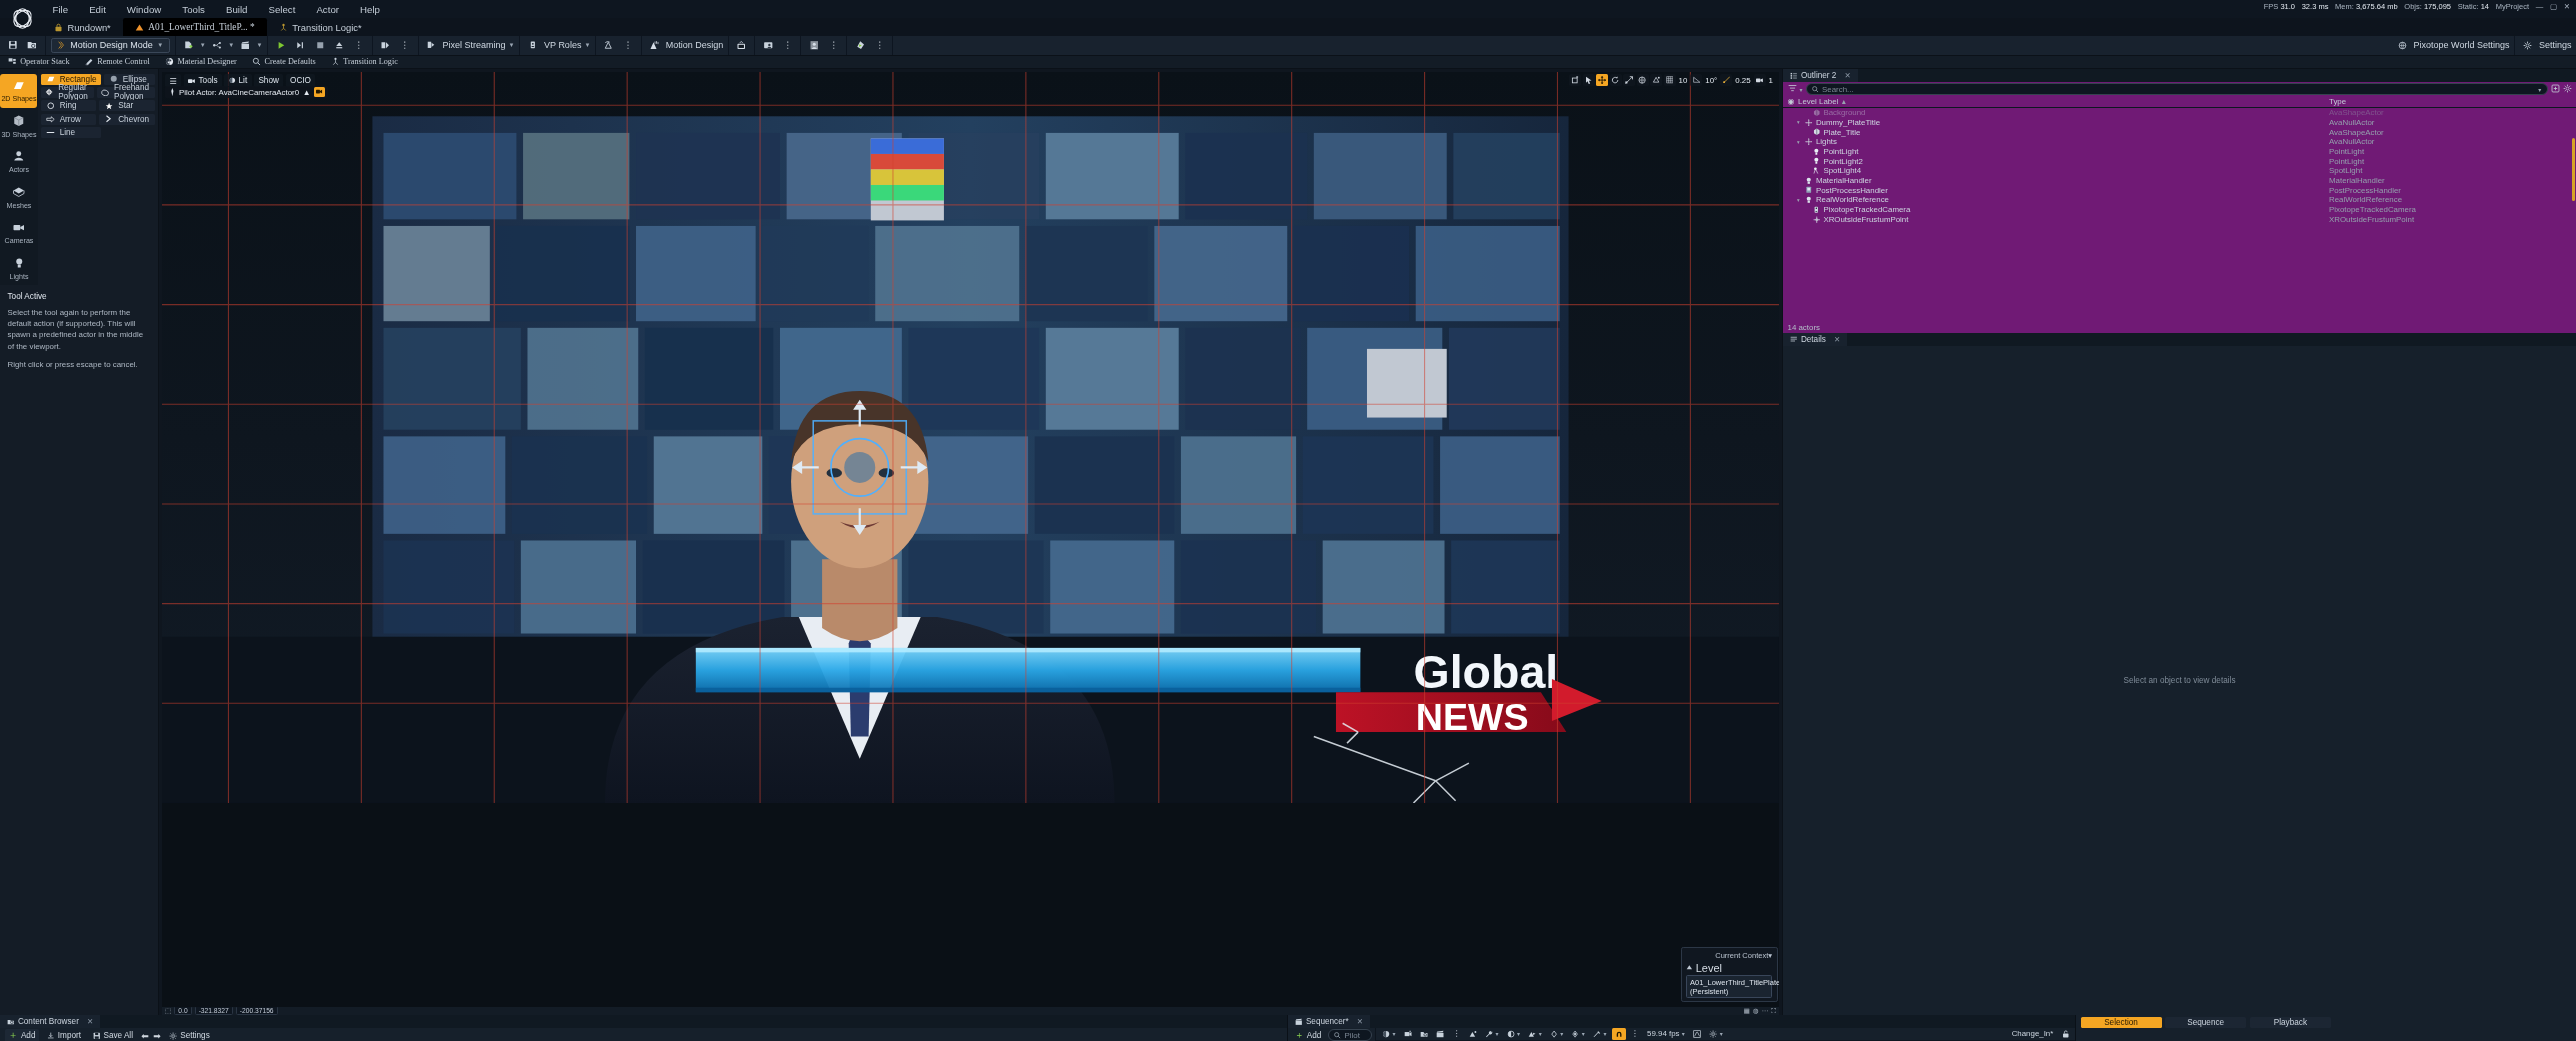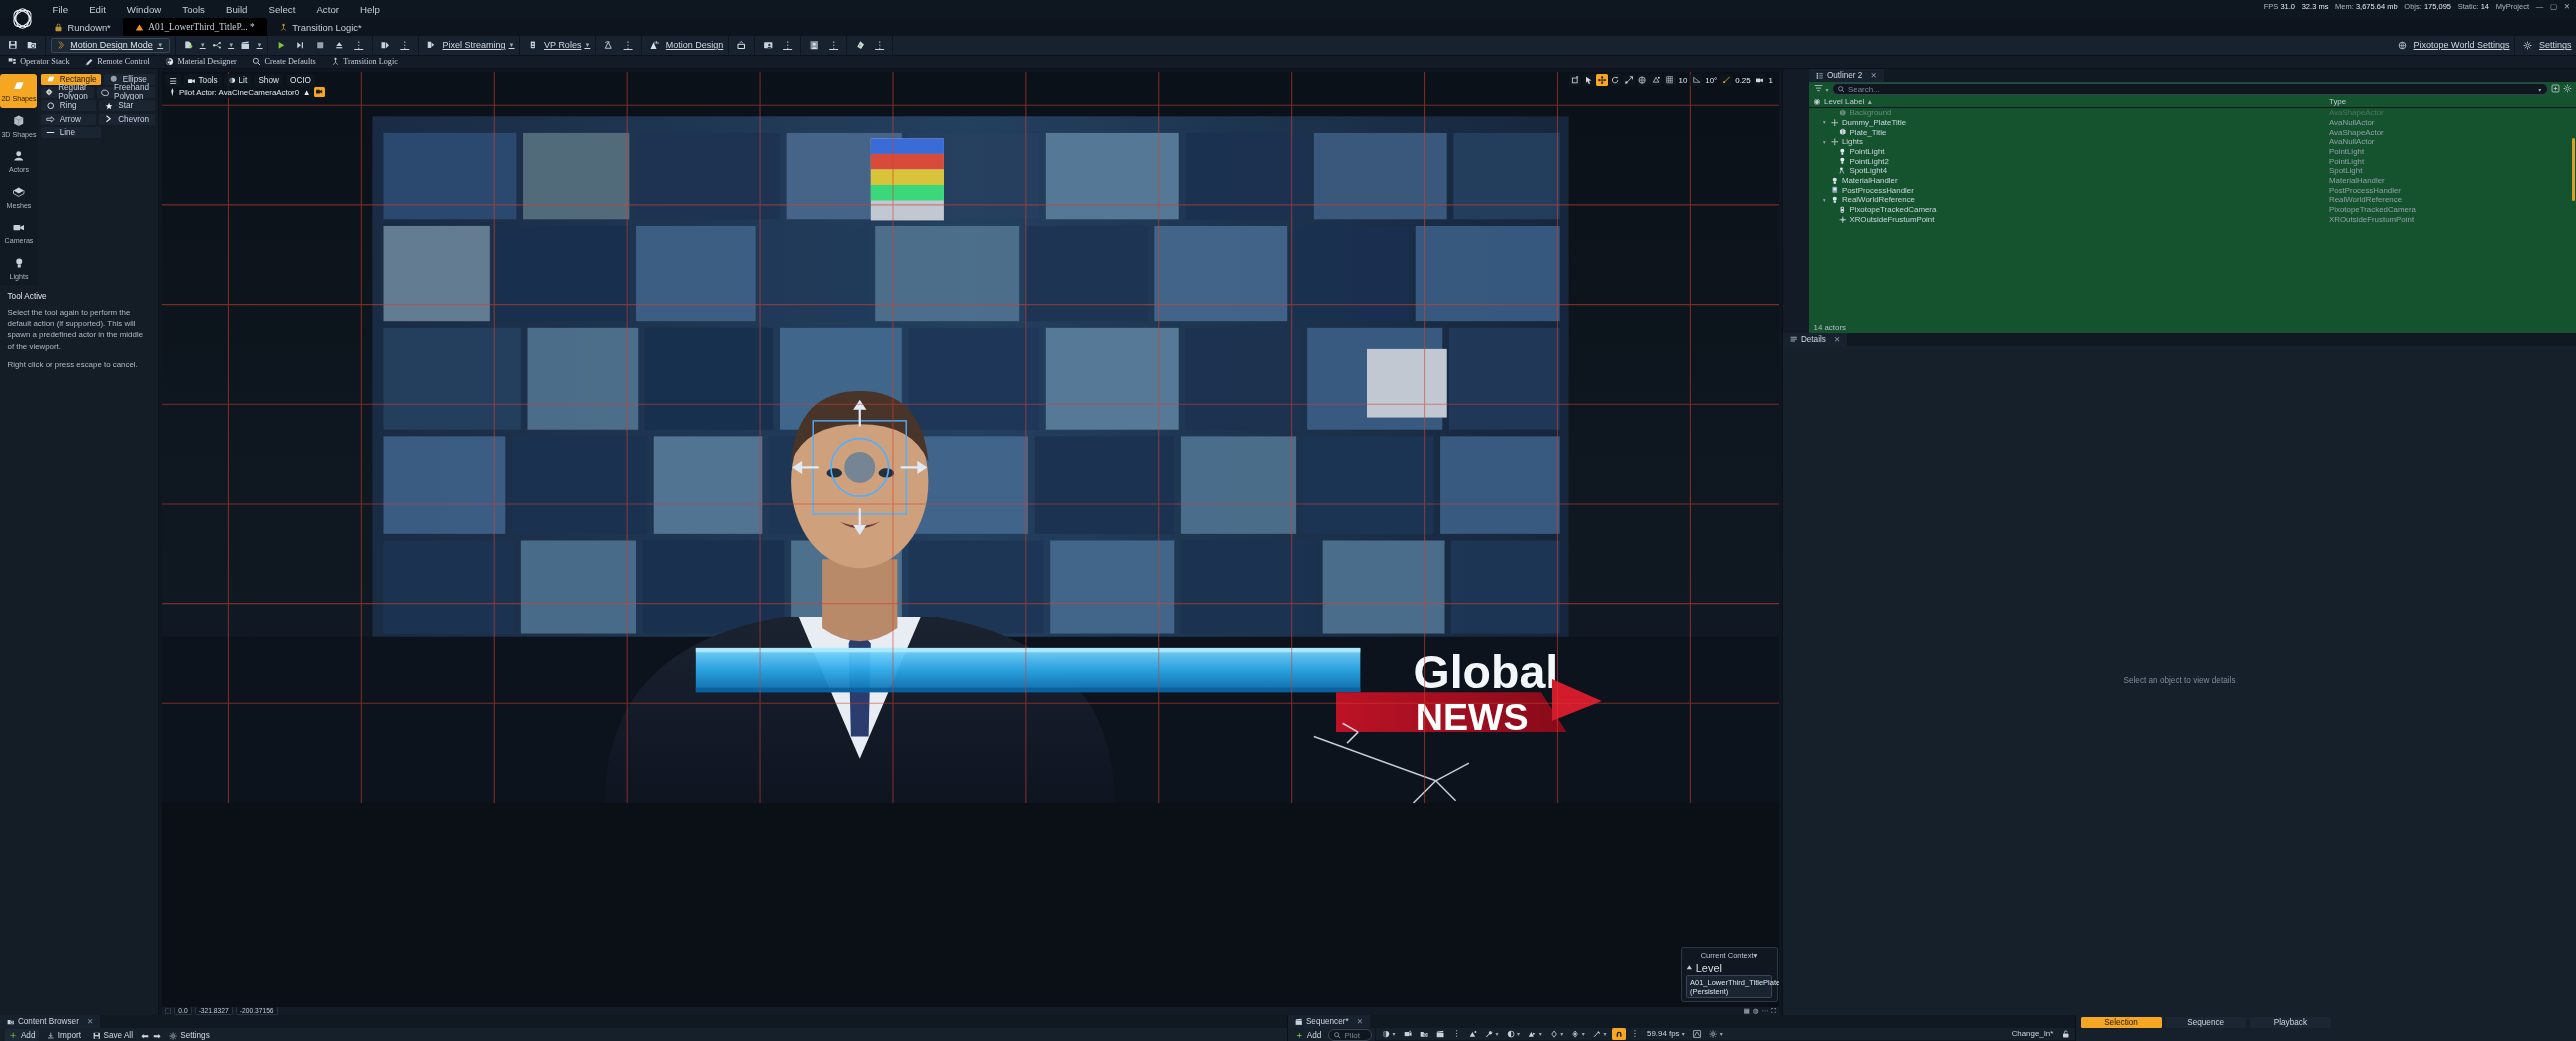--- a/index.html
+++ b/index.html
@@ -7,21 +7,21 @@
     font-family:"Liberation Sans", sans-serif; color:#cfd6de; font-size:9px; }
   
   #menubar { height:18px; background:#0e1620; display:flex; align-items:center; padding-left:42px; }
   #menubar .mi { padding:0 10.5px; font-size:9.7px; color:#c3ccd6; cursor:default; }
   #logo { position:absolute; left:6px; top:1.5px; width:33px; height:33px; }
   #tabbar { height:18px; background:#0d141d; display:flex; align-items:flex-end; padding-left:42px; }
   .etab { display:flex; align-items:center; gap:4.5px; height:18px; padding:0 12px; font-size:9.4px; color:#c7d0da; }
   .etab.active { background:#000000; border-top-left-radius:2.2px; border-top-right-radius:2.2px;font-family:Liberation Serif, serif; }
   .etab .tico { width:9px; height:9px; display:inline-block; }
   
-  #toolbar { height:19.5px; background:#18222e; display:flex; align-items:center; gap:0px; border-bottom:0.7px solid #0b1118;text-decoration:underline; }
+  #toolbar { height:19.5px; background:#18222e; display:flex; align-items:center; gap:0px; border-bottom:0.7px solid #0b1118; }
   .tbsec { display:flex; align-items:center; height:19.5px; padding:0 4.5px; border-right:0.7px solid #0d1520; gap:3px;}
   .tbtn { width:16.5px; height:15.7px; display:flex; align-items:center; justify-content:center; border-radius:1.5px; }
   .modebtn { display:flex; align-items:center; gap:4.5px; height:15px; padding:0 6px; border:0.7px solid #3a4758;
     border-radius:2.2px; background:#1d2835; font-size:9px; color:#dbe3ec; }
   .caret { font-size:6px; color:#9aa6b3; }
   .lbl { font-size:9px; color:#cfd8e2; }
   
   #mdbar { height:13.5px; background:#131c26; display:flex; align-items:center; gap:0; border-bottom:0.7px solid #0b1118; }
   .mdi { display:flex; align-items:center; gap:3.7px; padding:0 7.5px; font-size:8.2px; color:#c6cfd9; height:13.5px;font-family:Liberation Serif, serif; }
   
@@ -53,32 +53,32 @@
   #vp-right { position:absolute; top:2.2px; right:4.5px; display:flex; align-items:center; gap:1.5px; z-index:6; }
   .vpi { width:12px; height:12px; display:flex; align-items:center; justify-content:center; border-radius:1.5px;
         background:rgba(16,23,32,.7); font-size:7.5px; color:#d3dae3; }
   .vpi.on { background:#f5a623; color:#241800; }
   .vptxt { font-size:7.9px; color:#e4eaf1; padding:0 1.5px; }
   #pilot { position:absolute; top:14px; left:3px; display:flex; align-items:center; gap:3.7px; z-index:6;
           background:rgba(14,20,28,.85); height:12px; padding:0 3.7px; border-radius:1.5px; font-size:7.9px; color:#e4eaf1; }
   #pilot .pchip { background:#f5a623; color:#241800; width:10.5px; height:9.7px; display:flex; align-items:center; justify-content:center; border-radius:1.5px;}
   #ctxbox { position:absolute; right:1.5px; bottom:4.5px; width:97px; background:rgba(17,24,33,.93);
      border:0.7px solid #2c3746; border-radius:2.2px; padding:3px 4.5px; z-index:7; }
-  #ctxbox .ctitle { font-size:7.5px; color:#b9c3cf; display:flex; justify-content:center; }
+  #ctxbox .ctitle { font-size:7.5px; color:#b9c3cf; display:flex; justify-content:flex-end; }
   #ctxbox .clevel { font-size:11px; color:#d6dde5; margin-top:2.2px; display:flex; align-items:center; gap:3px;}
   #ctxbox .cval { margin-top:1.5px; font-size:7.5px; background:#1a2430; border:0.7px solid #39465a; border-radius:1.5px;
      padding:1.5px 3px; display:flex; justify-content:space-between; align-items:center; color:#dce3eb;}
   #vp-bottom { height:8.2px; background:#131c26; display:flex; align-items:center; gap:3px; padding:0 3px; font-size:6.7px; color:#aeb8c4;}
   .coordbox { background:#0e1620; border:0.7px solid #2a3543; border-radius:1.5px; padding:0 3px; color:#c3ccd7;}
   
   #rightpanel { width:794px; background:#131c26; display:flex; flex-direction:column; border-left:0.7px solid #0b1118;}
   .ptabbar { height:12.7px; background:#101922; display:flex; align-items:flex-end; }
   .ptab { display:flex; align-items:center; gap:3.7px; height:12.7px; padding:0 6.7px; font-size:8.2px; color:#ccd5df; background:#18222e;}
   .ptab .x { font-size:7.5px; color:#8e9aa8; margin-left:4.5px; }
-  #outliner { flex:0 0 264px; display:flex; flex-direction:column; background:#14532d;margin-left:26px; }
+  #outliner { flex:0 0 264px; display:flex; flex-direction:column; background:#701a75; }
   #ol-search { height:15px; display:flex; align-items:center; gap:3px; padding:1.5px 4.5px; }
   .searchfield { flex:1; height:12px; display:flex; align-items:center; gap:3.7px; background:#0e1620; border:0.7px solid #36424f;
      border-radius:6px; padding:0 5.2px; font-size:7.9px; color:#7c8794; }
   #ol-head { height:11.2px; display:flex; align-items:center; font-size:7.9px; color:#c2cbd6; border-bottom:0.7px solid #0e1620; padding-left:4.5px;}
   #ol-rows { flex:1; overflow:hidden; position:relative; }
   .olrow { height:9.7px; display:flex; align-items:center; font-size:7.9px; color:#cdd6e0; }
   .olrow .nm { flex:1; display:flex; align-items:center; gap:3px; }
   .olrow .ty { width:247px; color:#94a0ad; font-size:7.9px; }
   .tw { width:6.7px; font-size:5.2px; color:#9aa5b2; text-align:center; }
   .oicon { width:8.2px; height:8.2px; display:inline-flex; align-items:center; justify-content:center; font-size:6.7px; }

